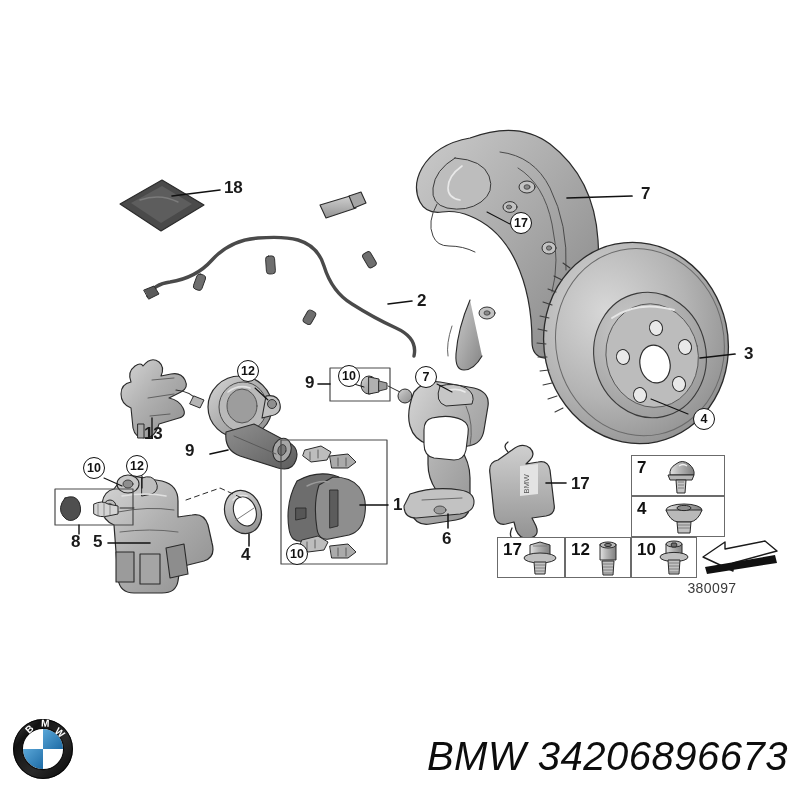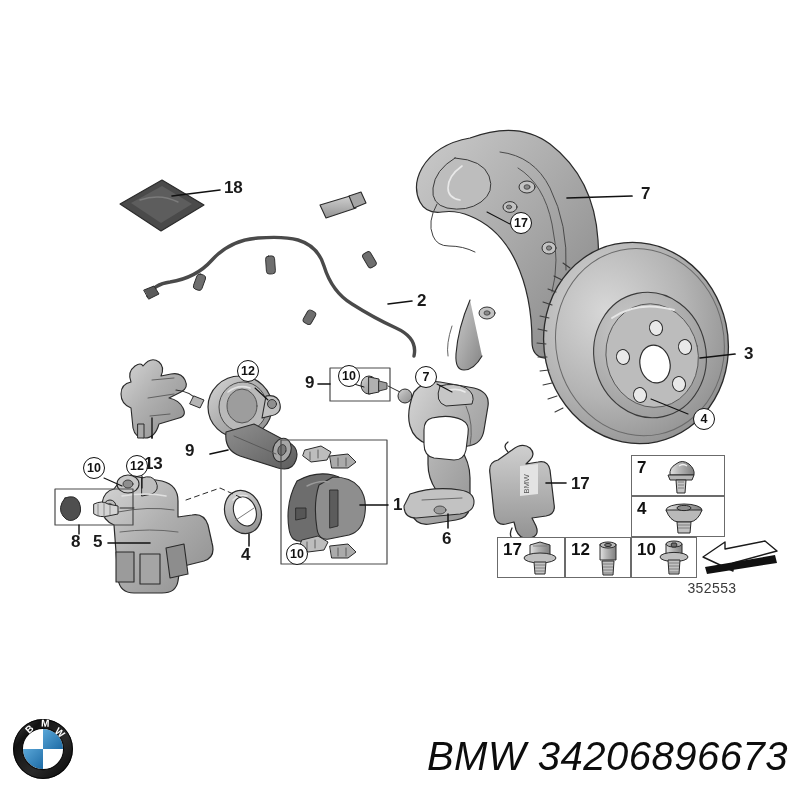--- a/index.html
+++ b/index.html
@@ -397,21 +397,21 @@
     </g>
   </svg>
 
   <div class="callout" style="left:224px; top:179px;">18</div>
   <div class="callout" style="left:417px; top:292px;">2</div>
   <div class="callout" style="left:641px; top:185px;">7</div>
   <div class="circ" style="left:510px; top:212px;">17</div>
   <div class="callout" style="left:744px; top:345px;">3</div>
   <div class="circ" style="left:693px; top:408px;">4</div>
   <div class="circ" style="left:237px; top:360px;">12</div>
-  <div class="callout" style="left:144px; top:455px;">13</div>
+  <div class="callout" style="left:144px; top:425px;">13</div>
   <div class="callout" style="left:185px; top:442px;">9</div>
   <div class="callout" style="left:305px; top:374px;">9</div>
   <div class="circ" style="left:338px; top:365px;">10</div>
   <div class="circ" style="left:415px; top:366px;">7</div>
   <div class="callout" style="left:393px; top:496px;">1</div>
   <div class="callout" style="left:442px; top:530px;">6</div>
   <div class="circ" style="left:286px; top:543px;">10</div>
   <div class="circ" style="left:83px; top:457px;">10</div>
   <div class="circ" style="left:126px; top:455px;">12</div>
   <div class="callout" style="left:71px; top:533px;">8</div>
@@ -490,21 +490,21 @@
     <div class="lbox" style="left:200px; top:82px; width:88px; height:41px; border:none;">
       <span class="lnum sm"></span>
       <svg width="88" height="41" viewBox="0 0 88 41" style="position:absolute;left:0;top:0;">
         <path d="M6 20 L28 5 L28 12 L68 4 L80 14 L36 26 L36 34 Z" fill="#ffffff" stroke="#1a1a1a" stroke-width="1.4" stroke-linejoin="round"></path>
         <path d="M8 30 L78 18 L80 26 L10 37 Z" fill="#111" stroke="none"></path>
       </svg>
     </div>
 
   </div>
 
-  <div id="diagram-number">352553</div>
+  <div id="diagram-number">380097</div>
 
   <div id="footer">
     <div id="footer-text">BMW 34206896673</div>
   </div>
 
   <svg id="bmw-logo" viewBox="0 0 62 62">
     <defs>
       <linearGradient id="ringG" x1="0" y1="0" x2="1" y2="1">
         <stop offset="0%" stop-color="#4a4a4a"></stop>
         <stop offset="25%" stop-color="#121212"></stop>

